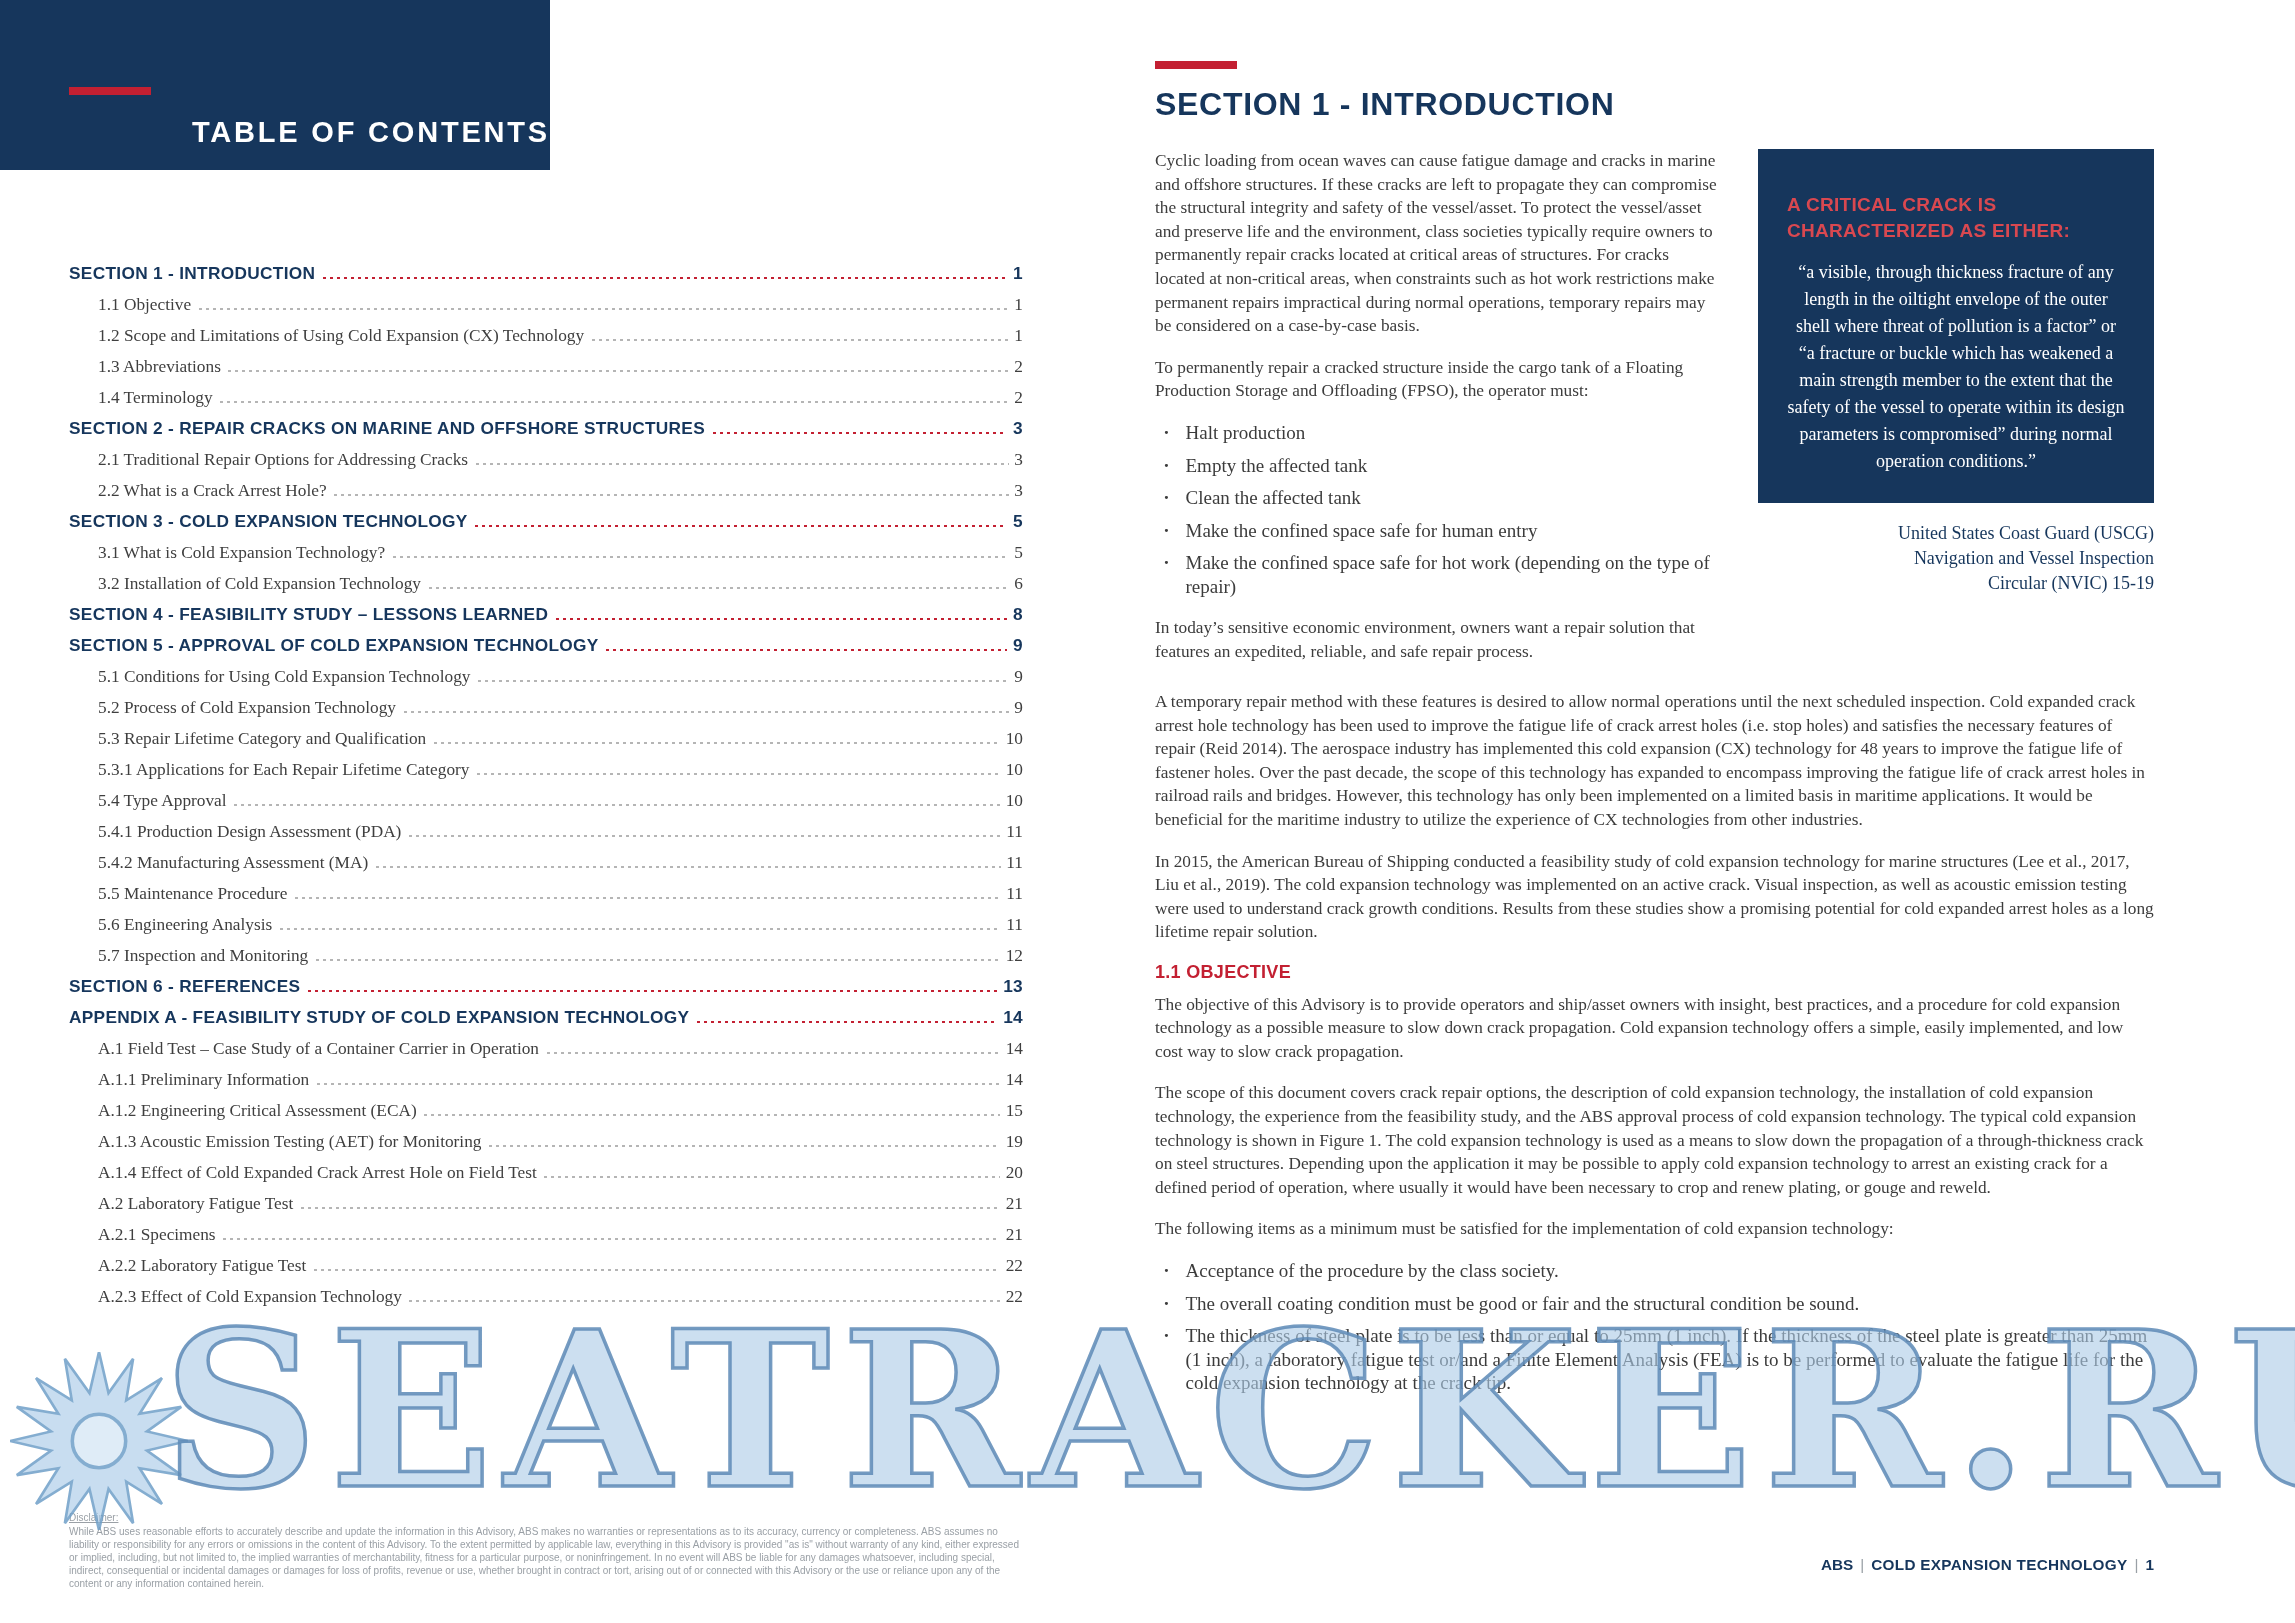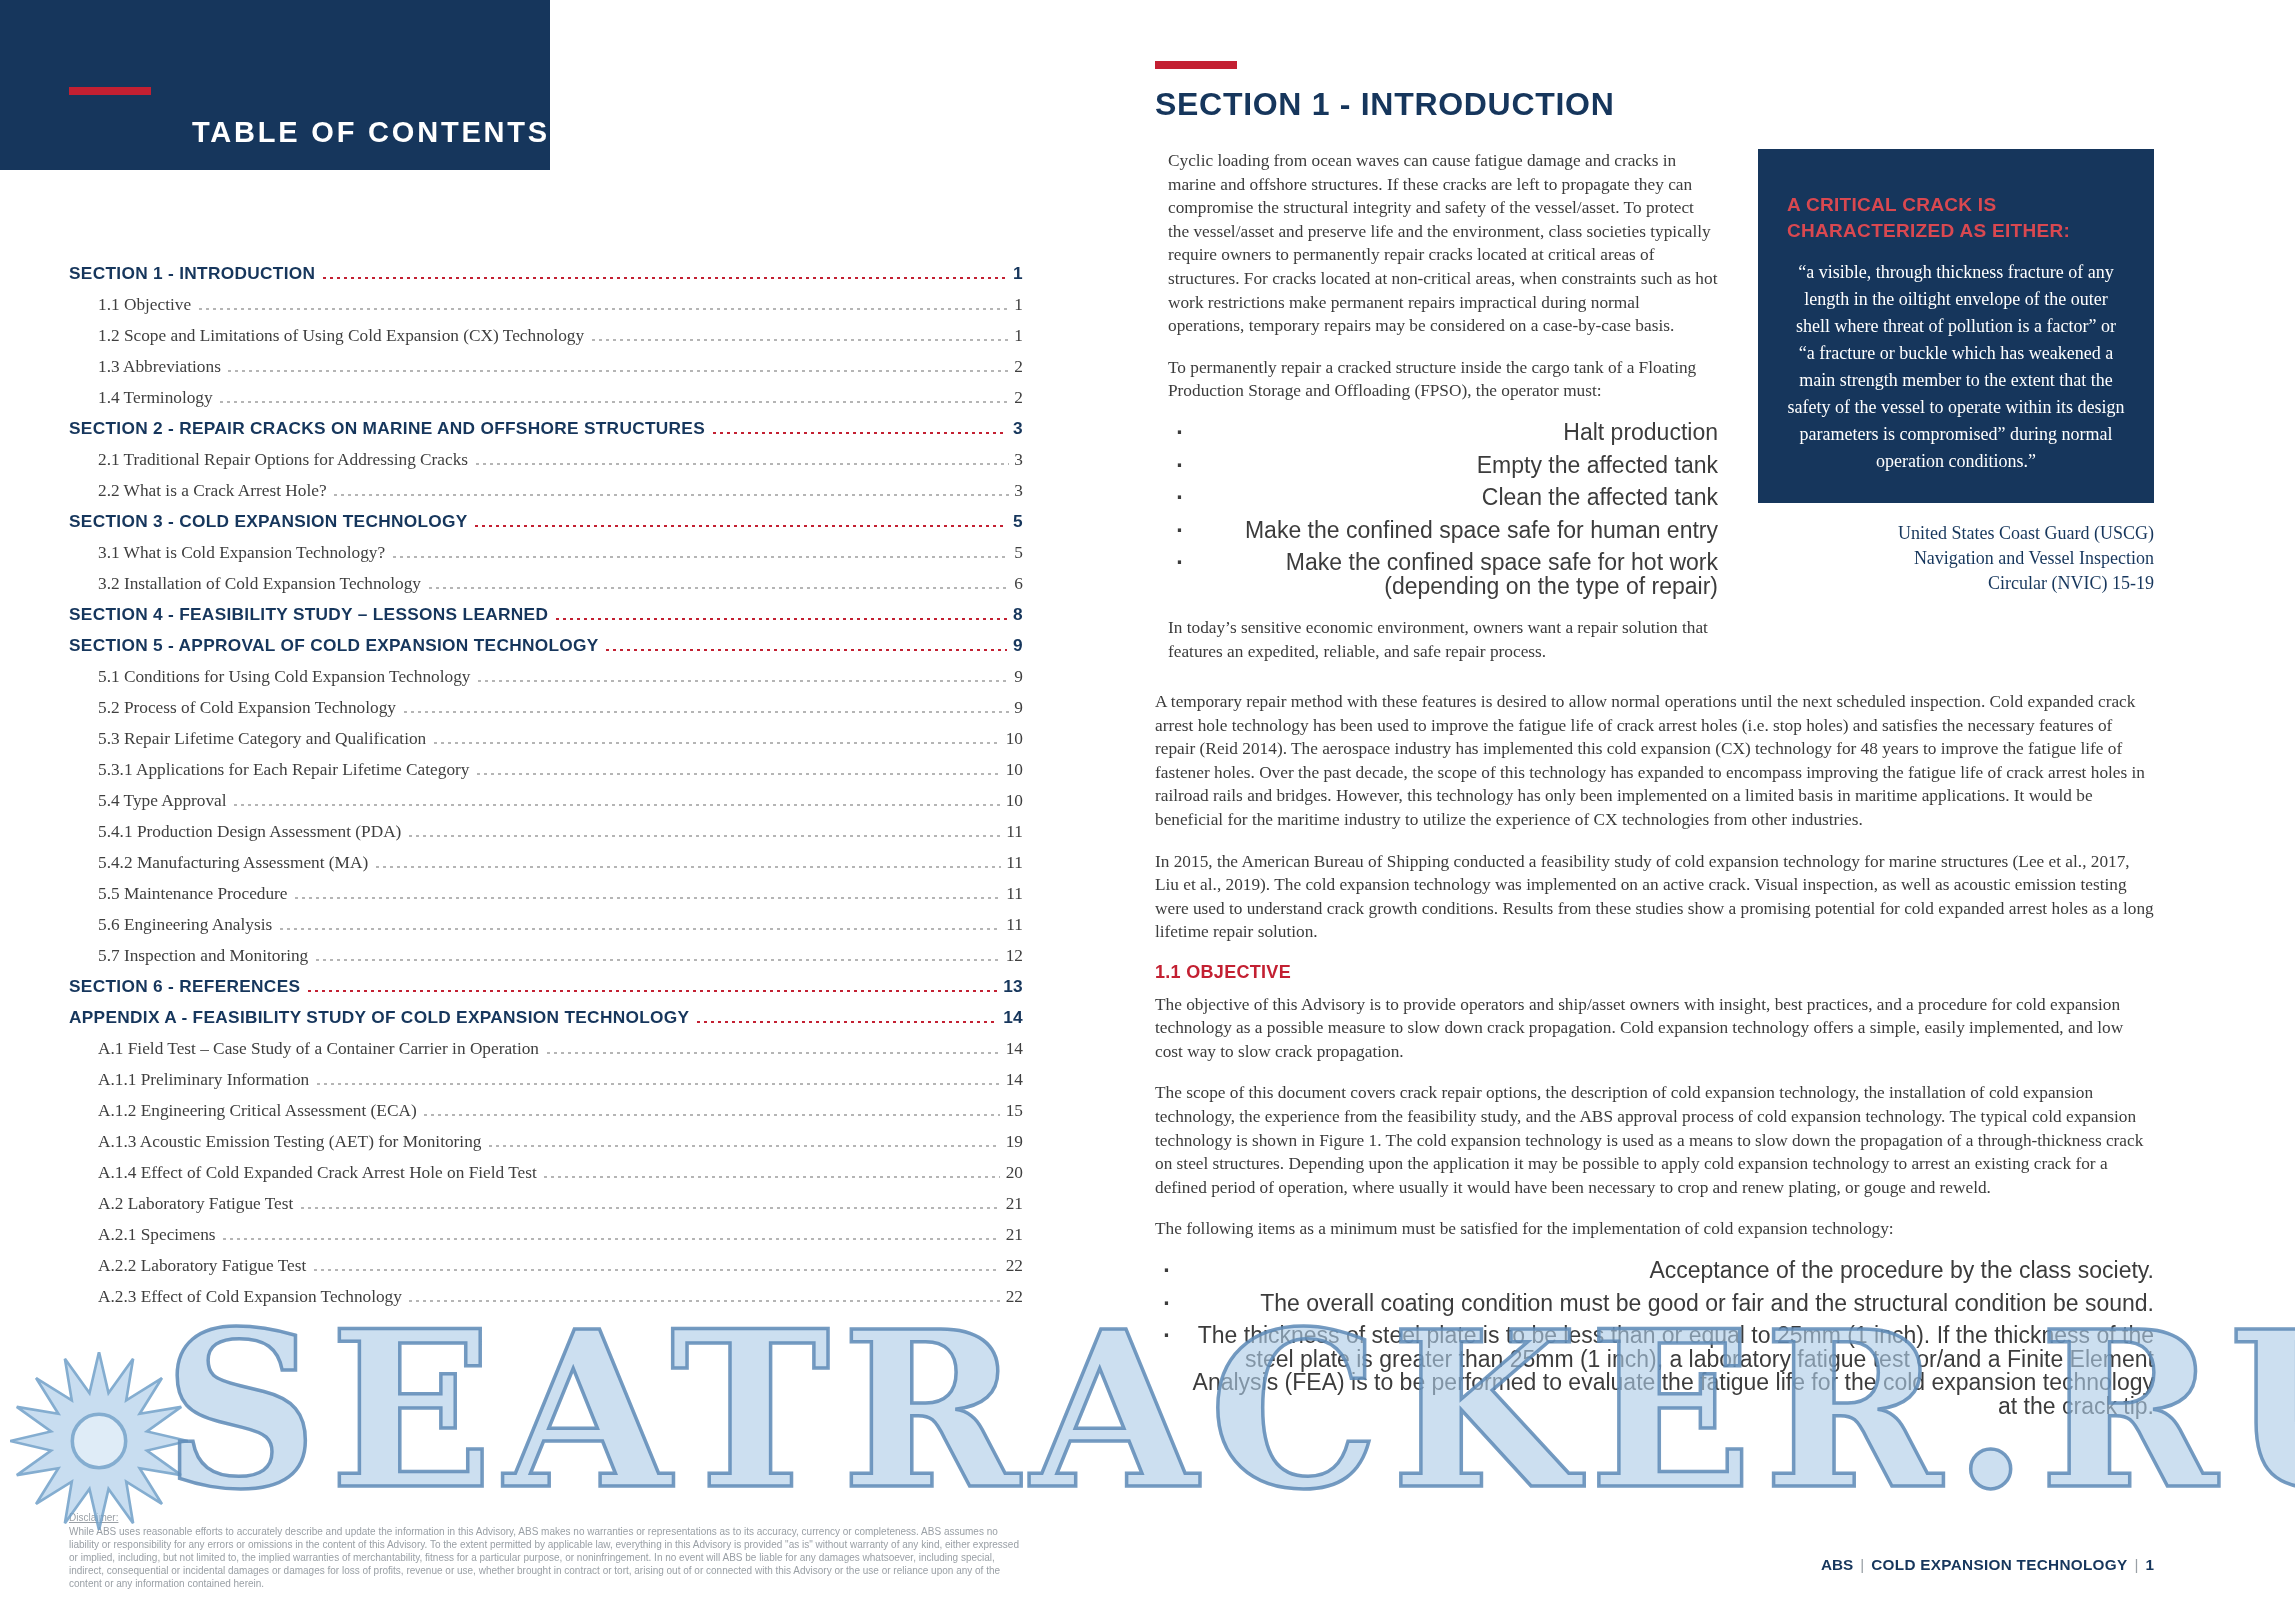--- a/index.html
+++ b/index.html
@@ -55,30 +55,30 @@
   .disc-title{margin-bottom:1.4px;text-decoration:underline;}
 
   
   .rp-content{position:absolute;left:7px;top:0;width:999px;}
   .rp-content .red-dash{margin-top:61px;}
   .section-title{
     margin:16.7px 0 0 0;color:var(--navy);font-size:32px;font-weight:700;
     letter-spacing:0.7px;font-family:"Liberation Sans", sans-serif;
   }
   .two-col{display:flex;margin-top:26px;}
-  .col-text{width:563px;margin-left:13px;}
+  .col-text{width:563px;}
   .col-gap{width:40px;flex:0 0 40px;}
   .col-side{width:396px;flex:0 0 396px;}
 
   .body-p{
     margin:0 0 18px 0;font-family:"Liberation Serif", serif;
     font-size:17.3px;line-height:23.6px;color:var(--body-ink);
   }
   ul.bullets{list-style:none;margin:0 0 18px 0;padding:0;
-    font-family:Liberation Sans, sans-serif;font-size:23px;line-height:23.6px;color:var(--body-ink);text-align:right;}
+    font-family:Liberation Serif, serif;font-size:19px;line-height:23.6px;color:var(--body-ink);}
   ul.bullets li{position:relative;padding-left:30.5px;margin-bottom:9px;}
   ul.bullets li::before{content:"\00B7";position:absolute;left:8.3px;top:0;font-weight:700;}
   .sub-heading{
     margin:7px 0 9.7px 0;color:var(--red);font-size:18px;font-weight:700;
     letter-spacing:0.3px;font-family:"Liberation Sans", sans-serif;
   }
 
   .quote-box{display:block;background:var(--navy);padding:43px 29px 28px 29px;}
   .quote-heading{
     color:var(--red-bright);font-weight:700;font-size:19px;line-height:26px;

